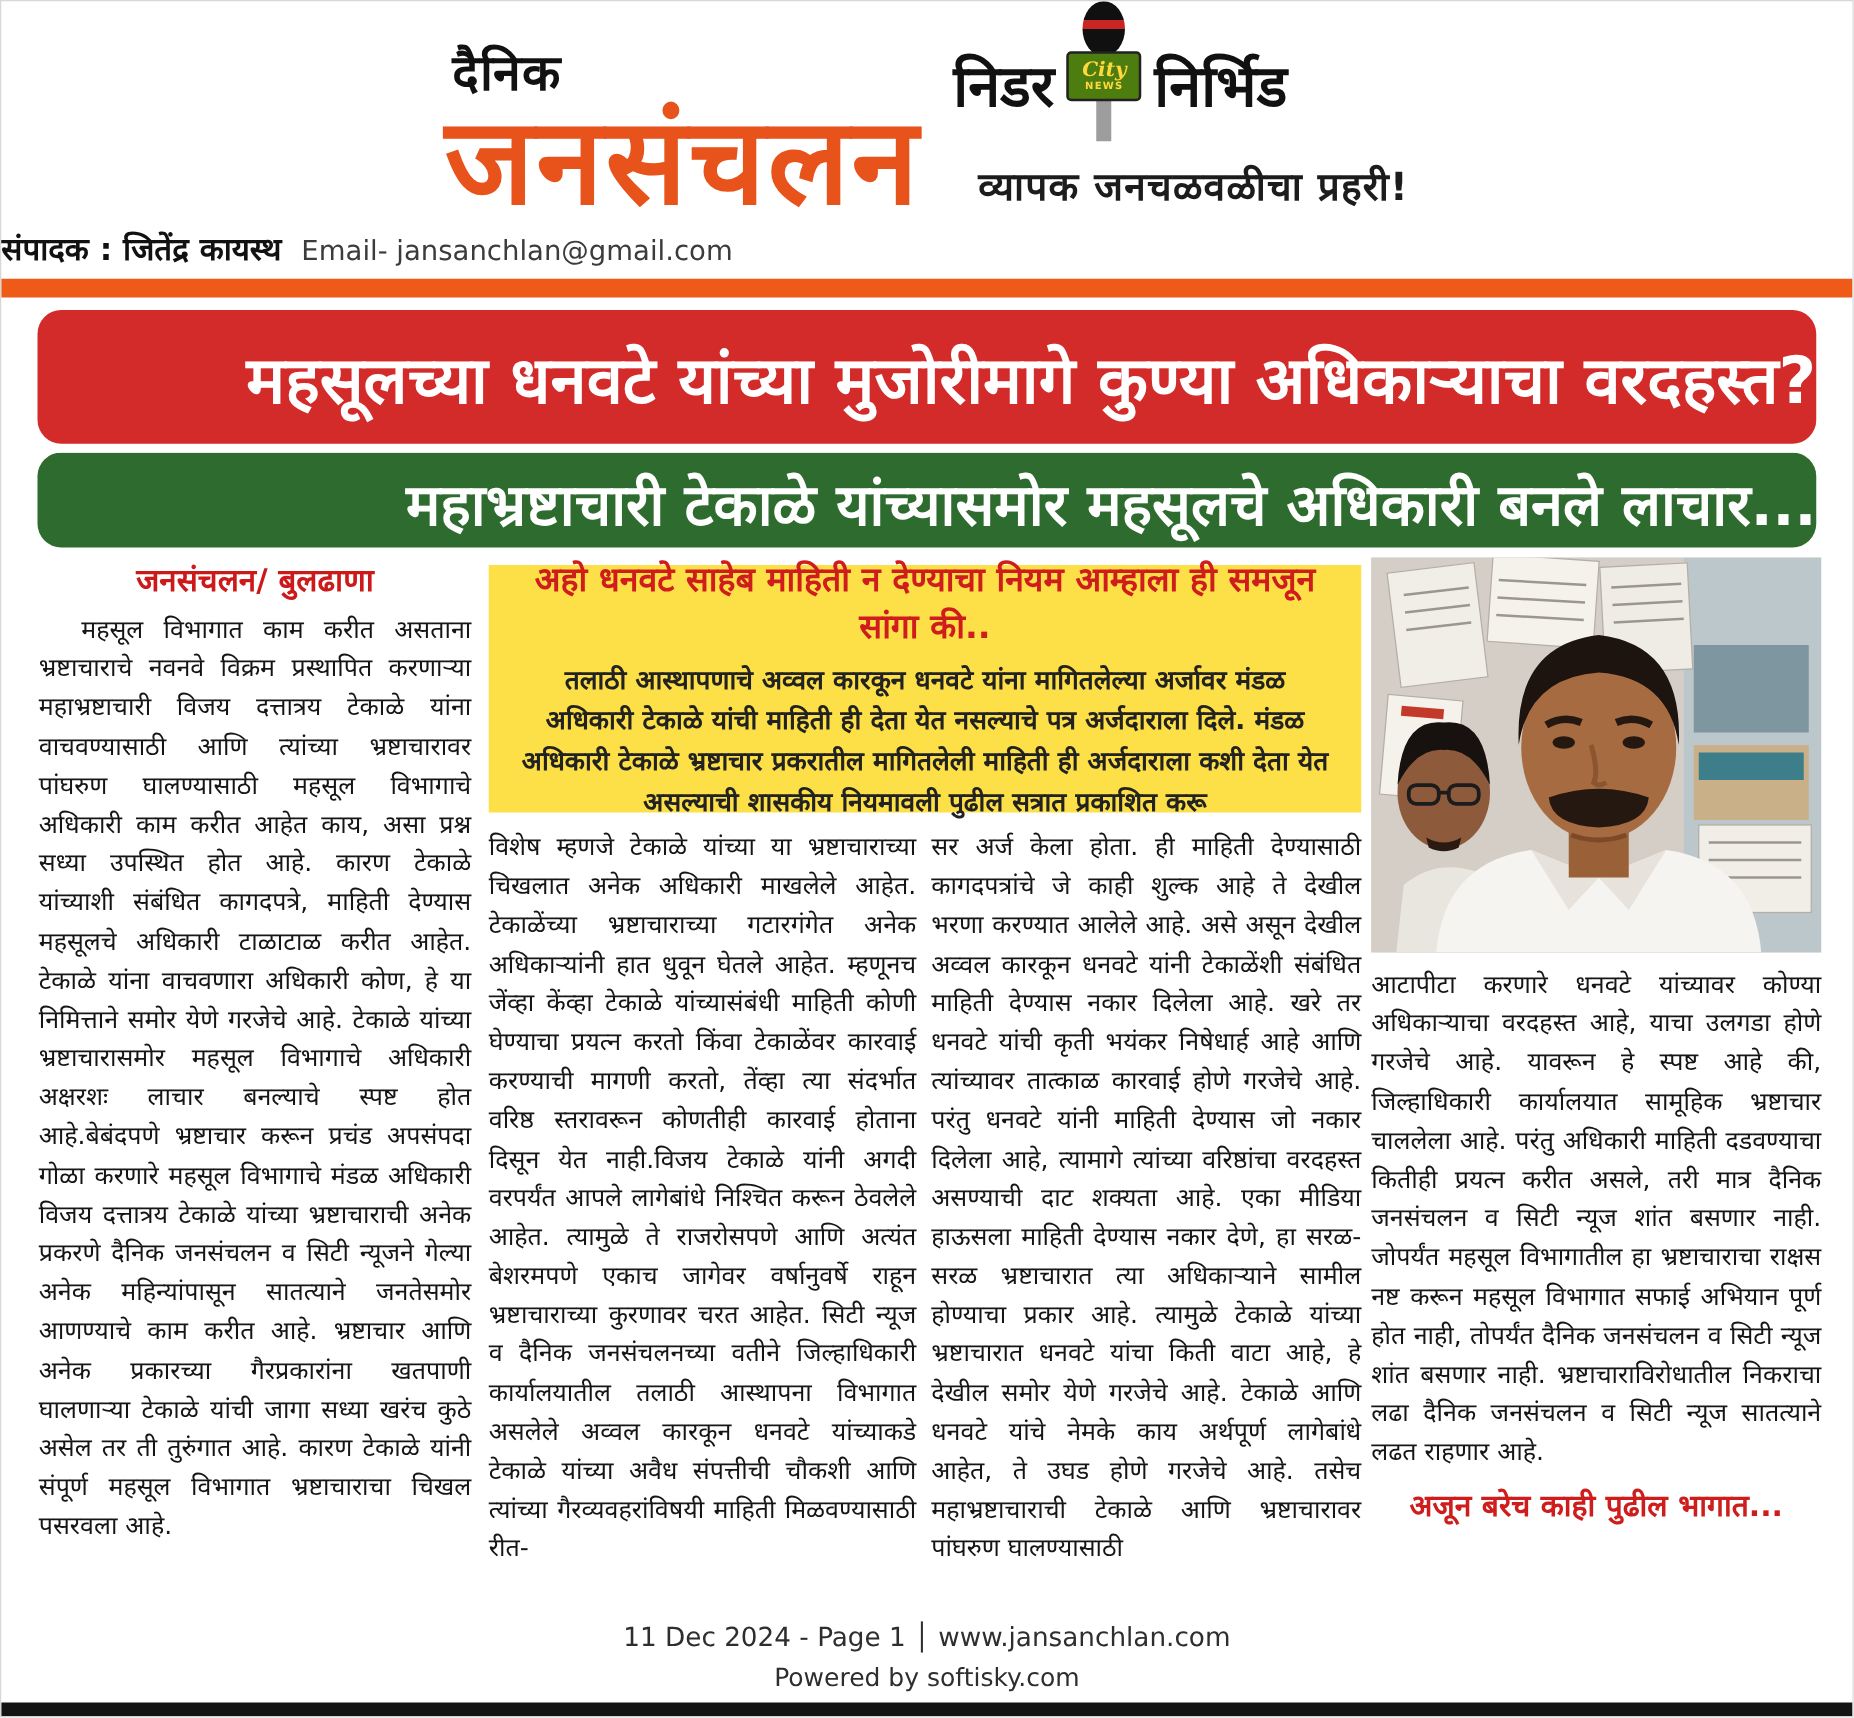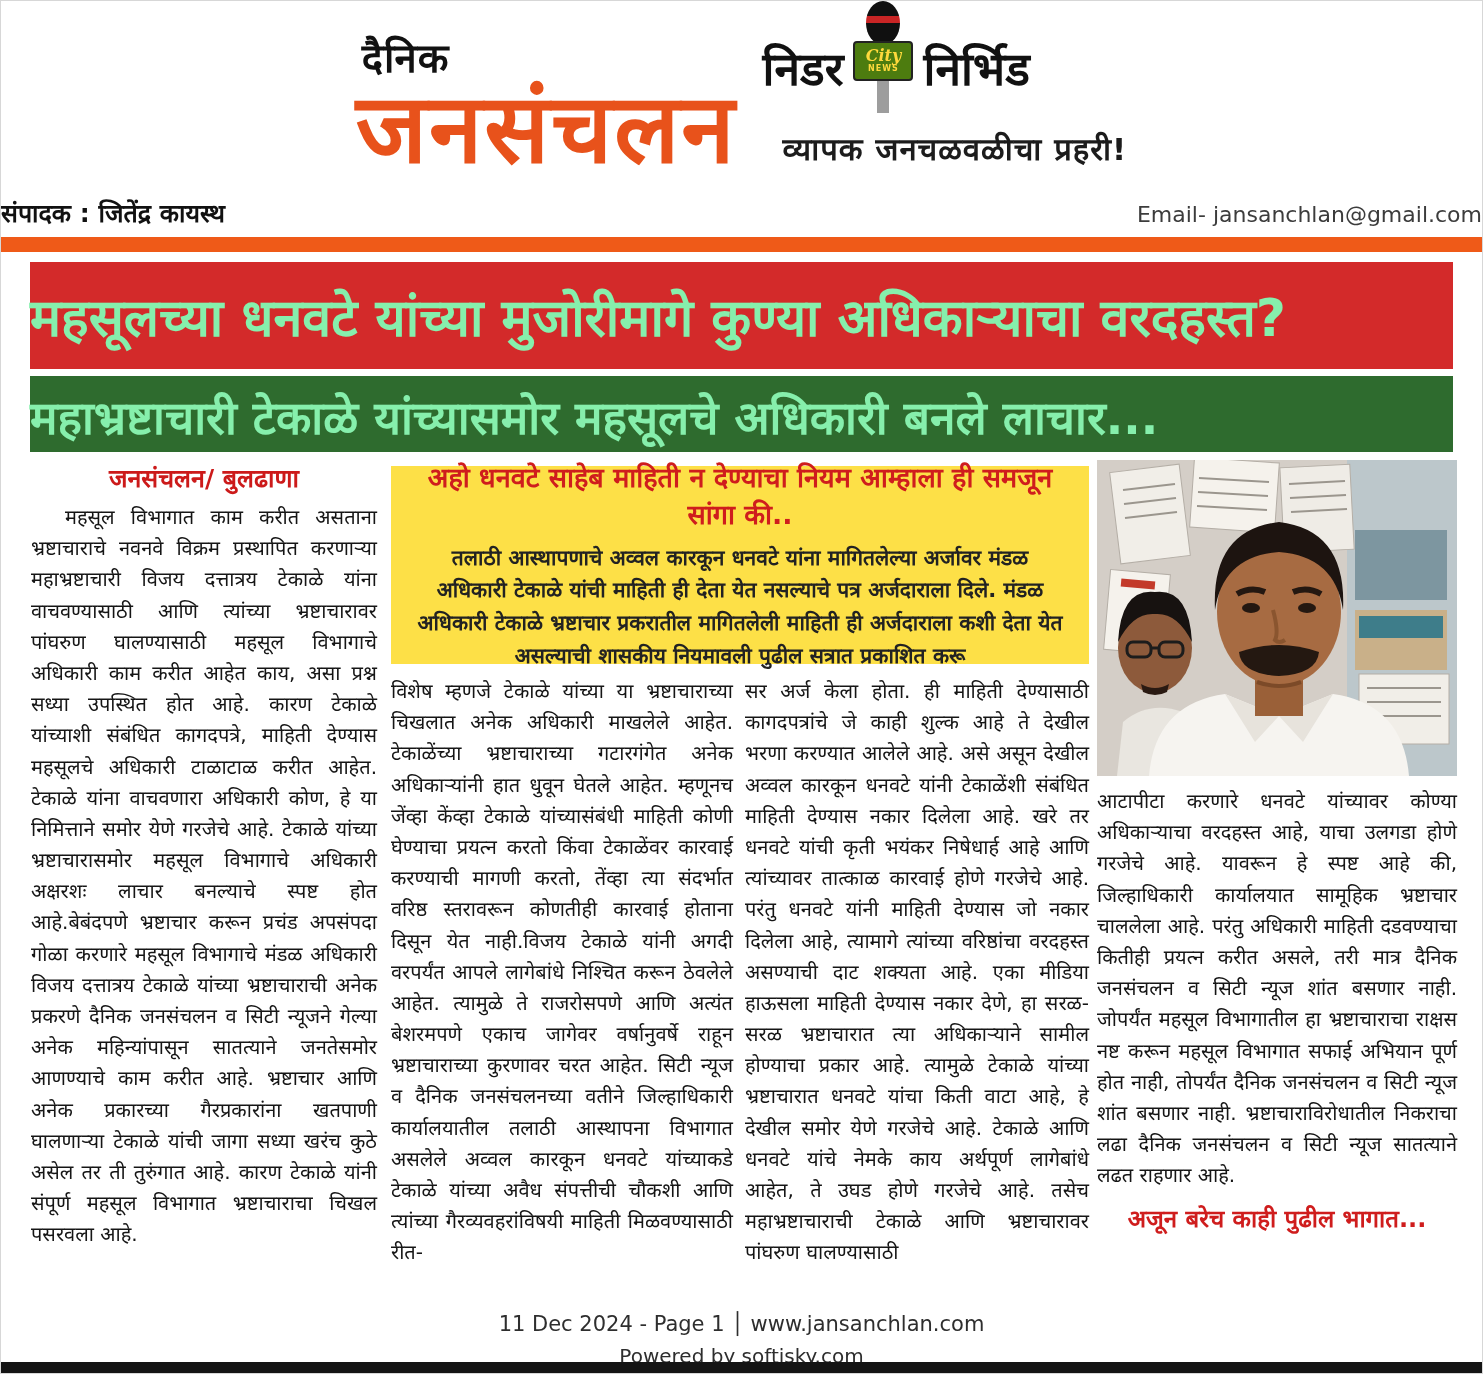--- a/index.html
+++ b/index.html
@@ -21,26 +21,26 @@
   .fearless{ font-size:46px; font-weight:bold; color:#111; line-height:1; }
   .mic{ display:inline-flex; flex-direction:column; align-items:center; position:relative; top:-12px; }
   .mic-head{ width:34px; height:44px; border-radius:50%;
     background:linear-gradient(180deg,#101010 0 34%,#c92525 34% 50%,#101010 50% 100%); }
   .mic-badge{ width:60px; height:40px; background:#4d7c0f; border:2px solid #222; border-radius:4px;
     display:flex; flex-direction:column; align-items:center; justify-content:center; margin-top:-4px; z-index:2; }
   .mic-badge b{ color:#ffd93c; font-size:16px; font-style:italic; line-height:1; font-family:"DejaVu Serif", serif; }
   .mic-badge i{ color:#ffd93c; font-size:8px; font-style:normal; font-weight:bold; letter-spacing:1px; line-height:1.2; }
   .mic-stem{ width:12px; height:34px; background:#9d9d9d; margin-top:-2px; }
   .tagline{ font-size:31px; font-weight:bold; color:#1c1c1c; margin-top:2px; letter-spacing:1px;margin-left:20px; }
-  .editor-row{ display:flex; justify-content:space-between; align-items:baseline; gap:16px; margin-top:20px; }
+  .editor-row{ display:flex; justify-content:flex-start; align-items:baseline; gap:16px; margin-top:6px; }
   .editor{ font-size:25px; font-weight:bold; color:#111; }
   .email{ font-size:22px; color:#3c3c3c; }
   
   .orange-bar{ height:15px; background:#ef5a18; margin-top:8px; }
-  .banner{ margin:8px 29px 0; display:flex; align-items:center; justify-content:flex-start; text-align:center; color:#86efac; font-weight:bold; }
+  .banner{ margin:8px 29px 0; display:flex; align-items:center; justify-content:flex-end; text-align:center; color:#ffffff; font-weight:bold;border-radius:19px; }
   .banner.red{ height:107px; background:#d32a2a; font-size:52px; margin-top:10px; }
   .banner.green{ height:76px; background:#2e6b2e; font-size:46px; margin-top:7px; border-top:4px solid #2e6b2e; box-shadow:inset 0 4px 0 #ffffff00; }
   
   .content{ position:relative; margin:8px 28px 0; height:838px; }
   .body{ font-size:20px; line-height:1.56; text-align:justify; color:#151515; text-indent:34px; }
   .body.noindent{ text-indent:0; }
   .col1{ position:absolute; left:2px; top:0; width:346px; }
   .byline{ text-align:center; font-size:25px; font-weight:bold; color:#cc1a1a; margin-bottom:8px; }
   .ybox{ position:absolute; left:362px; top:6px; width:698px; height:198px; background:#fde047;
     display:flex; flex-direction:column; justify-content:center; text-align:center; padding:8px 26px; }

